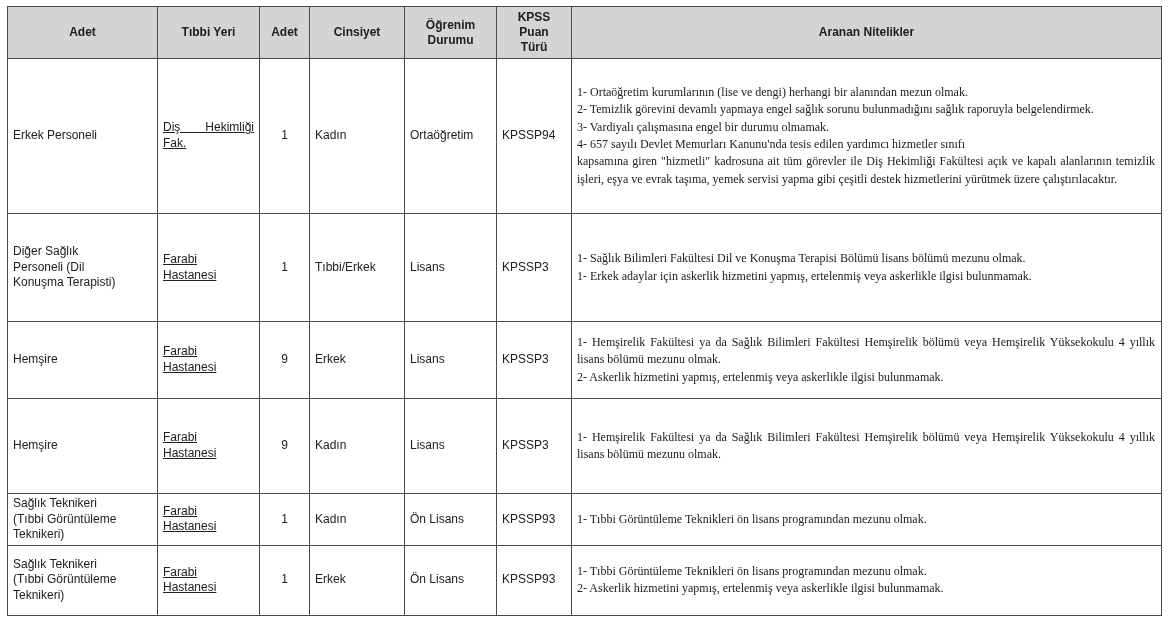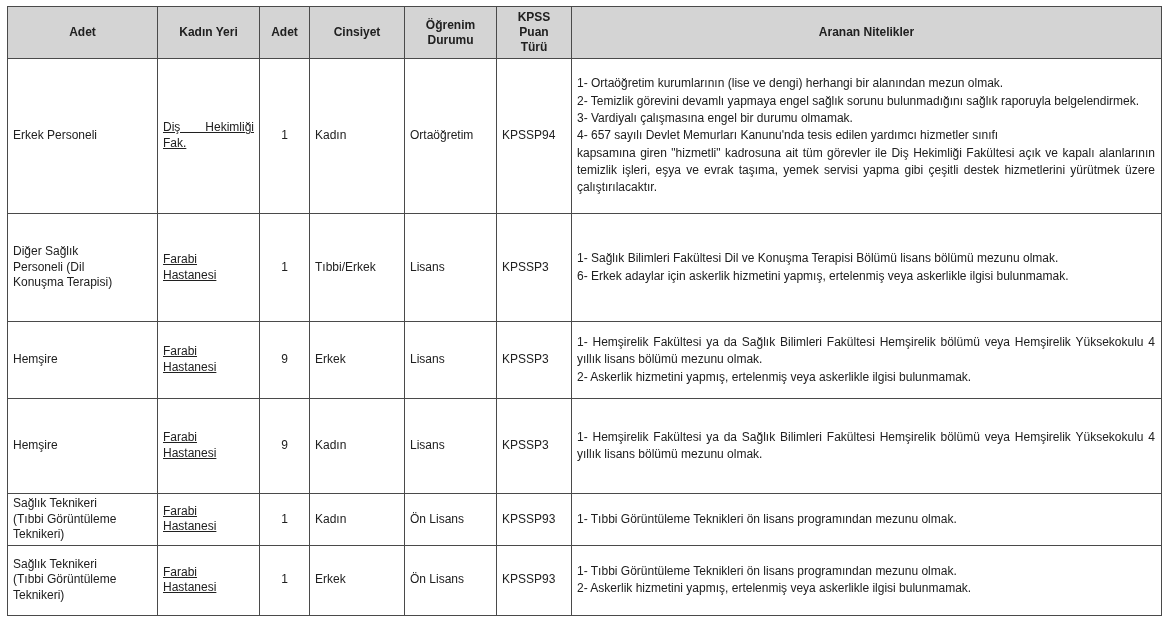--- a/index.html
+++ b/index.html
@@ -42,40 +42,41 @@
     white-space: pre-line;
     text-align: left;
   }
   .jobs td.cell-adet { text-align: center; }
   .jobs td.cell-gorev_yeri { text-align: justify; text-decoration: underline; }
   .jobs td.cell-aranan_nitelikler { padding: 2px 6px 2px 5px; }
   .nq {
     line-height: 1.45;
     text-align: justify;
     white-space: pre-line;
+    font-family: Liberation Serif, serif;
   }
 </style>
 </head>
 <body>
 
 <div class="page">
   <table class="jobs">
     <colgroup>
         <col style="width: 150px;">
         <col style="width: 102px;">
         <col style="width: 50px;">
         <col style="width: 95px;">
         <col style="width: 92px;">
         <col style="width: 75px;">
         <col style="width: 590px;">
       </colgroup>
     <thead>
       <tr style="height: 49px;">
           <th>Adet</th>
-          <th>Kadın Yeri</th>
+          <th>Tıbbi Yeri</th>
           <th>Adet</th>
           <th>Cinsiyet</th>
           <th>Öğrenim
 Durumu</th>
           <th>KPSS
 Puan
 Türü</th>
           <th>Aranan Nitelikler</th>
         </tr>
     </thead>
@@ -86,28 +87,28 @@
           <td class="cell-adet">1</td>
           <td class="cell-cinsiyet">Kadın</td>
           <td class="cell-ogrenim_durumu">Ortaöğretim</td>
           <td class="cell-kpss_puan_turu">KPSSP94</td>
           <td class="cell-aranan_nitelikler"><div class="nq">1- Ortaöğretim kurumlarının (lise ve dengi) herhangi bir alanından mezun olmak.</div><div class="nq">2- Temizlik görevini devamlı yapmaya engel sağlık sorunu bulunmadığını sağlık raporuyla belgelendirmek.</div><div class="nq">3- Vardiyalı çalışmasına engel bir durumu olmamak.</div><div class="nq">4- 657 sayılı Devlet Memurları Kanunu'nda tesis edilen yardımcı hizmetler sınıfı
 kapsamına giren "hizmetli" kadrosuna ait tüm görevler ile Diş Hekimliği Fakültesi açık ve kapalı alanlarının temizlik işleri, eşya ve evrak taşıma, yemek servisi yapma gibi çeşitli destek hizmetlerini yürütmek üzere çalıştırılacaktır.</div></td>
         </tr>
         <tr style="height: 108px;">
           <td class="cell-kadro">Diğer Sağlık
 Personeli (Dil
-Konuşma Terapisi)</td>
+Konuşma Terapisti)</td>
           <td class="cell-gorev_yeri">Farabi
 Hastanesi</td>
           <td class="cell-adet">1</td>
           <td class="cell-cinsiyet">Tıbbi/Erkek</td>
           <td class="cell-ogrenim_durumu">Lisans</td>
           <td class="cell-kpss_puan_turu">KPSSP3</td>
-          <td class="cell-aranan_nitelikler"><div class="nq">1- Sağlık Bilimleri Fakültesi Dil ve Konuşma Terapisi Bölümü lisans bölümü mezunu olmak.</div><div class="nq">6- Erkek adaylar için askerlik hizmetini yapmış, ertelenmiş veya askerlikle ilgisi bulunmamak.</div></td>
+          <td class="cell-aranan_nitelikler"><div class="nq">1- Sağlık Bilimleri Fakültesi Dil ve Konuşma Terapisi Bölümü lisans bölümü mezunu olmak.</div><div class="nq">1- Erkek adaylar için askerlik hizmetini yapmış, ertelenmiş veya askerlikle ilgisi bulunmamak.</div></td>
         </tr>
         <tr style="height: 77px;">
           <td class="cell-kadro">Hemşire</td>
           <td class="cell-gorev_yeri">Farabi
 Hastanesi</td>
           <td class="cell-adet">9</td>
           <td class="cell-cinsiyet">Erkek</td>
           <td class="cell-ogrenim_durumu">Lisans</td>
           <td class="cell-kpss_puan_turu">KPSSP3</td>
           <td class="cell-aranan_nitelikler"><div class="nq">1- Hemşirelik Fakültesi ya da Sağlık Bilimleri Fakültesi Hemşirelik bölümü veya Hemşirelik Yüksekokulu 4 yıllık lisans bölümü mezunu olmak.</div><div class="nq">2- Askerlik hizmetini yapmış, ertelenmiş veya askerlikle ilgisi bulunmamak.</div></td>

